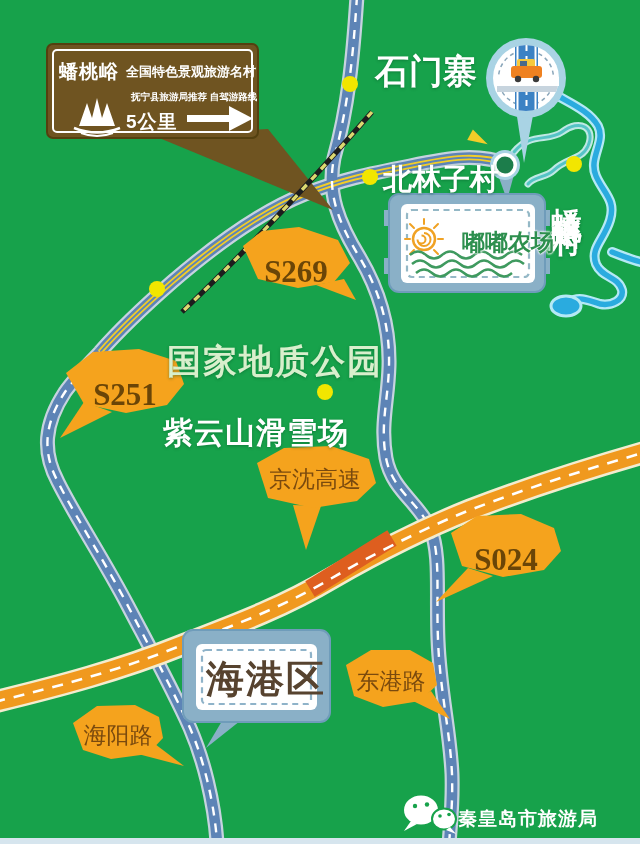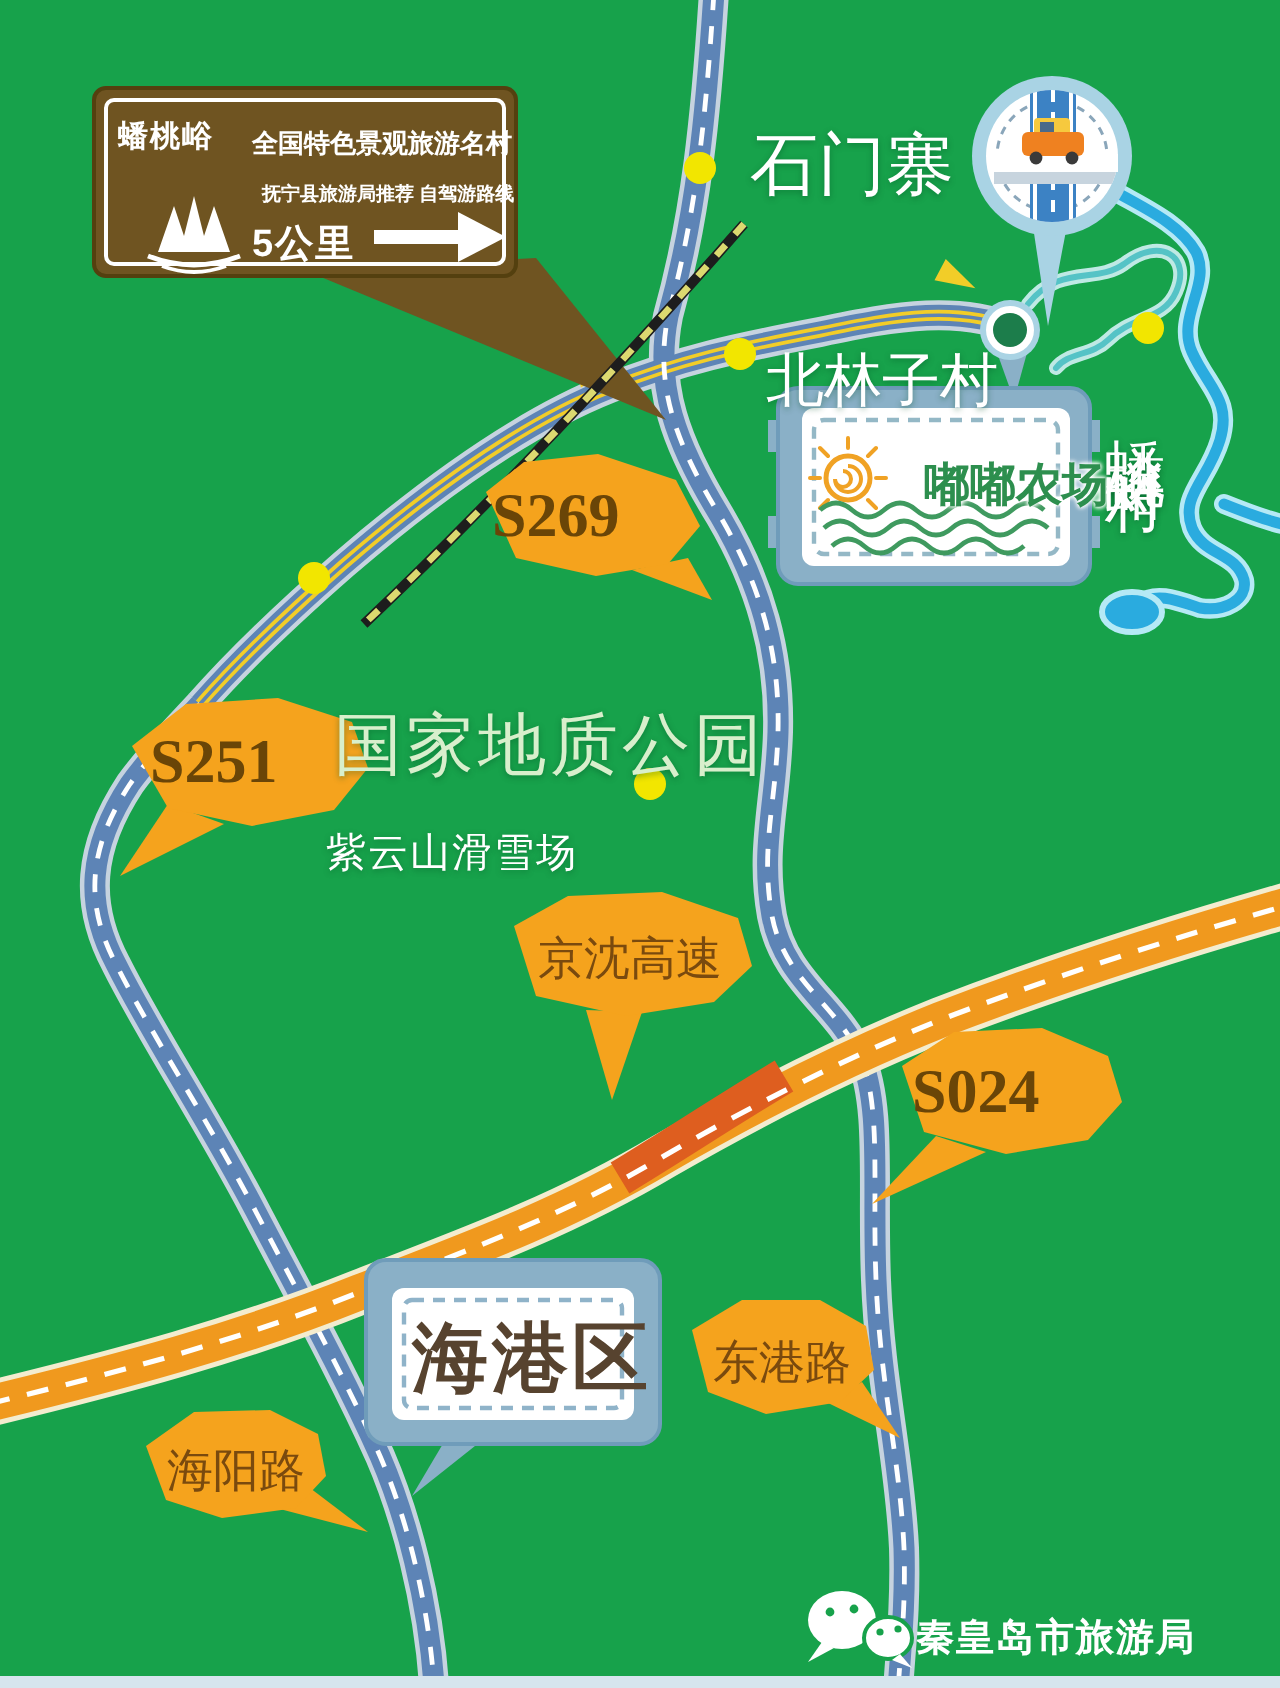--- a/index.html
+++ b/index.html
@@ -3,27 +3,27 @@
 <meta charset="utf-8">
 <style>
   html,body{margin:0;padding:0;background:#e8e8e8;}
   #stage{
     position:relative;width:640px;height:844px;overflow:hidden;
     background:#17a24b;
     font-family:"Liberation Sans","DejaVu Sans",sans-serif;
   }
   #stage svg{position:absolute;left:0;top:0;}
   .label{
-    position:absolute;font-weight:normal;white-space:nowrap;color:#fff;
-    text-shadow:0 1px 3px rgba(0,80,35,.45);line-height:1.15;margin-top:12px;
+    position:absolute;font-weight:bold;white-space:nowrap;color:#fff;
+    text-shadow:0 1px 3px rgba(0,80,35,.45);line-height:1.15;
   }
   .pale{color:#d8efcc;}
   .callout-num{
     position:absolute;font-family:"Liberation Serif","DejaVu Serif",serif;
-    font-weight:bold;color:#6a4507;text-align:left;white-space:nowrap;
+    font-weight:bold;color:#6a4507;text-align:center;white-space:nowrap;margin-top:14px;
   }
   .callout-cn{
     position:absolute;font-weight:normal;color:#7a4a0e;text-align:center;white-space:nowrap;
   }
   .vertical{writing-mode:vertical-rl;letter-spacing:6px;}
   .sign-text{position:absolute;color:#fff;font-weight:bold;white-space:nowrap;}
   .district-text{
     position:absolute;color:#57432f;font-weight:bold;text-align:center;
     letter-spacing:2px;white-space:nowrap;
   }
@@ -211,32 +211,32 @@
       <circle cx="449" cy="814.5" r="1.8" fill="#17a24b"></circle>
     </g>
   </g>
   <rect x="0" y="838" width="640" height="6" fill="#d6e5ee"></rect>
 </svg>
 
   <div class="label" style="left:375px;top:52px;font-size:34px;">石门寨</div>
   <div class="label" style="left:383px;top:163px;font-size:29px;">北林子村</div>
   <div class="label vertical" style="left:549px;top:183px;font-size:30px;">蟠桃峪村</div>
   <div class="label pale" style="left:167px;top:342px;font-size:34px;letter-spacing:2px;">国家地质公园</div>
-  <div class="label" style="left:163px;top:404px;font-size:20px;letter-spacing:1px;">紫云山滑雪场</div>
+  <div class="label" style="left:163px;top:416px;font-size:30px;letter-spacing:1px;">紫云山滑雪场</div>
 
   <div class="callout-num" style="left:246px;top:240px;width:100px;font-size:31px;">S269</div>
   <div class="callout-num" style="left:75px;top:363px;width:100px;font-size:31px;">S251</div>
   <div class="callout-num" style="left:456px;top:528px;width:100px;font-size:31px;">S024</div>
   <div class="callout-cn" style="left:260px;top:464px;width:110px;font-size:23px;">京沈高速</div>
   <div class="callout-cn" style="left:349px;top:666px;width:84px;font-size:23px;">东港路</div>
   <div class="callout-cn" style="left:76px;top:720px;width:84px;font-size:23px;">海阳路</div>
 
   <div class="district-text" style="left:196px;top:654px;width:140px;font-size:38px;">海港区</div>
   <div class="farm-text" style="left:438px;top:227px;font-size:23px;">嘟嘟农场</div>
 
-  <div class="sign-text" style="left:59px;top:59px;font-size:15px;letter-spacing:1px;">蟠桃峪</div>
+  <div class="sign-text" style="left:59px;top:59px;font-size:19px;letter-spacing:1px;">蟠桃峪</div>
   <div class="sign-text" style="left:126px;top:63px;font-size:13px;">全国特色景观旅游名村</div>
   <div class="sign-text" style="left:131px;top:91px;font-size:9.5px;font-weight:bold;">抚宁县旅游局推荐 自驾游路线</div>
   <div class="sign-text" style="left:126px;top:109px;font-size:19px;letter-spacing:1px;">5公里</div>
 
   <div class="footer-text" style="left:458px;top:806px;font-size:19px;">秦皇岛市旅游局</div>
 
 </div>
 
 </body></html>

